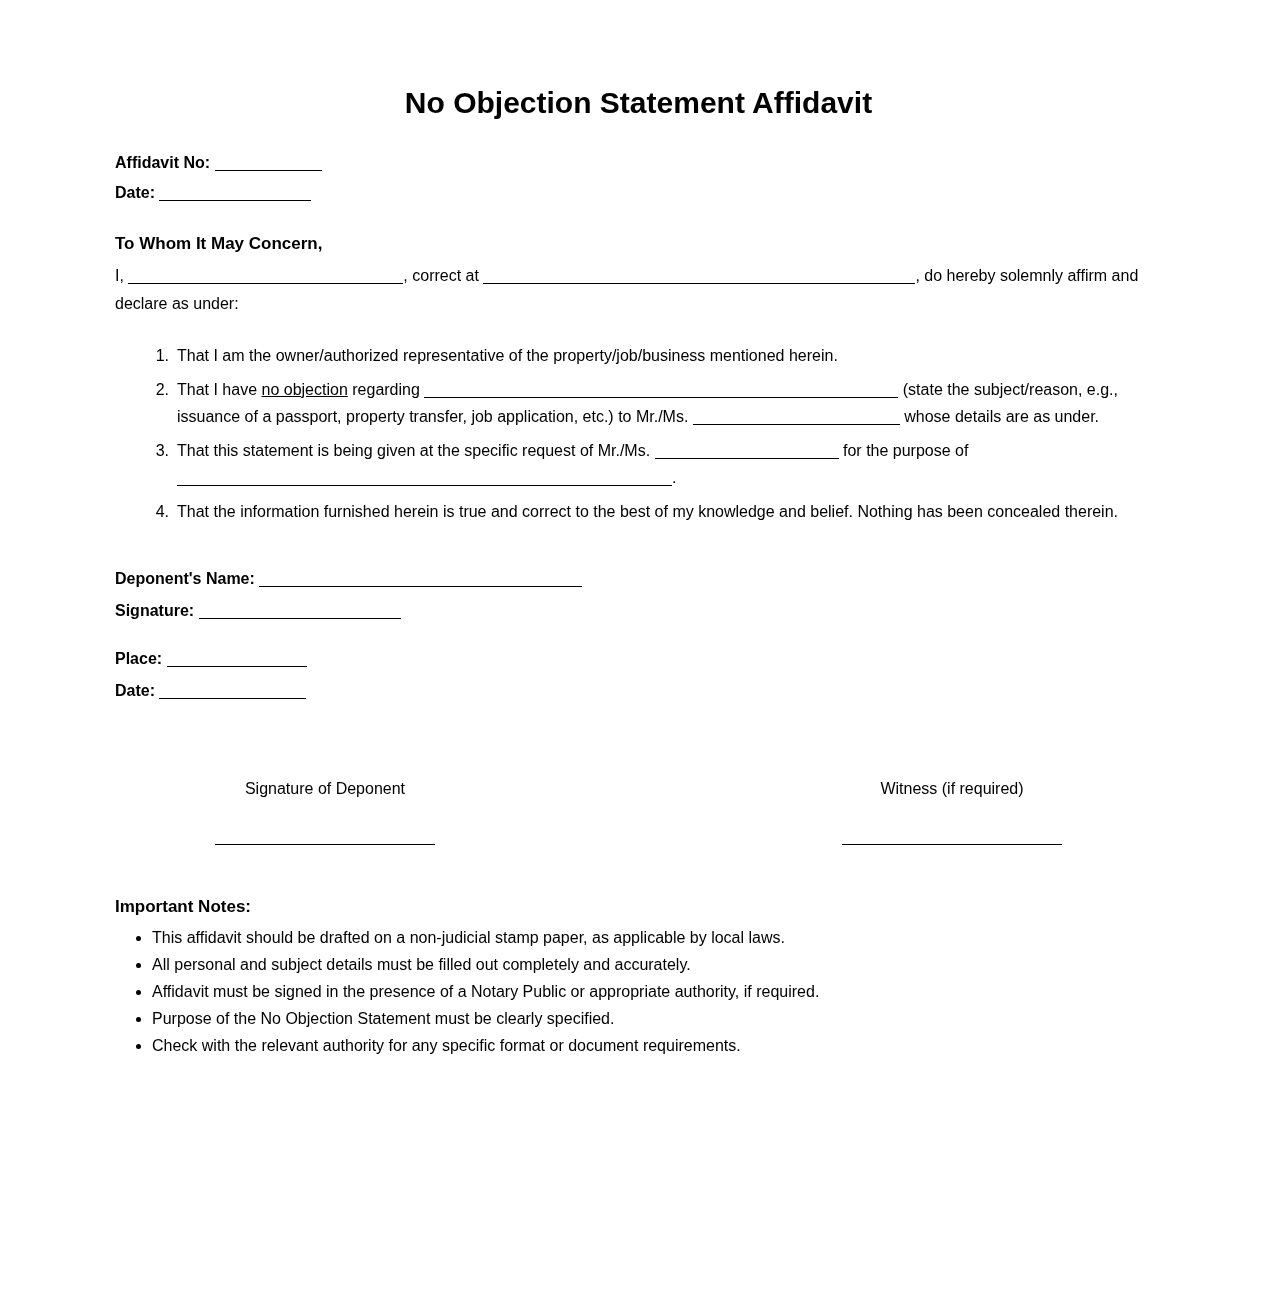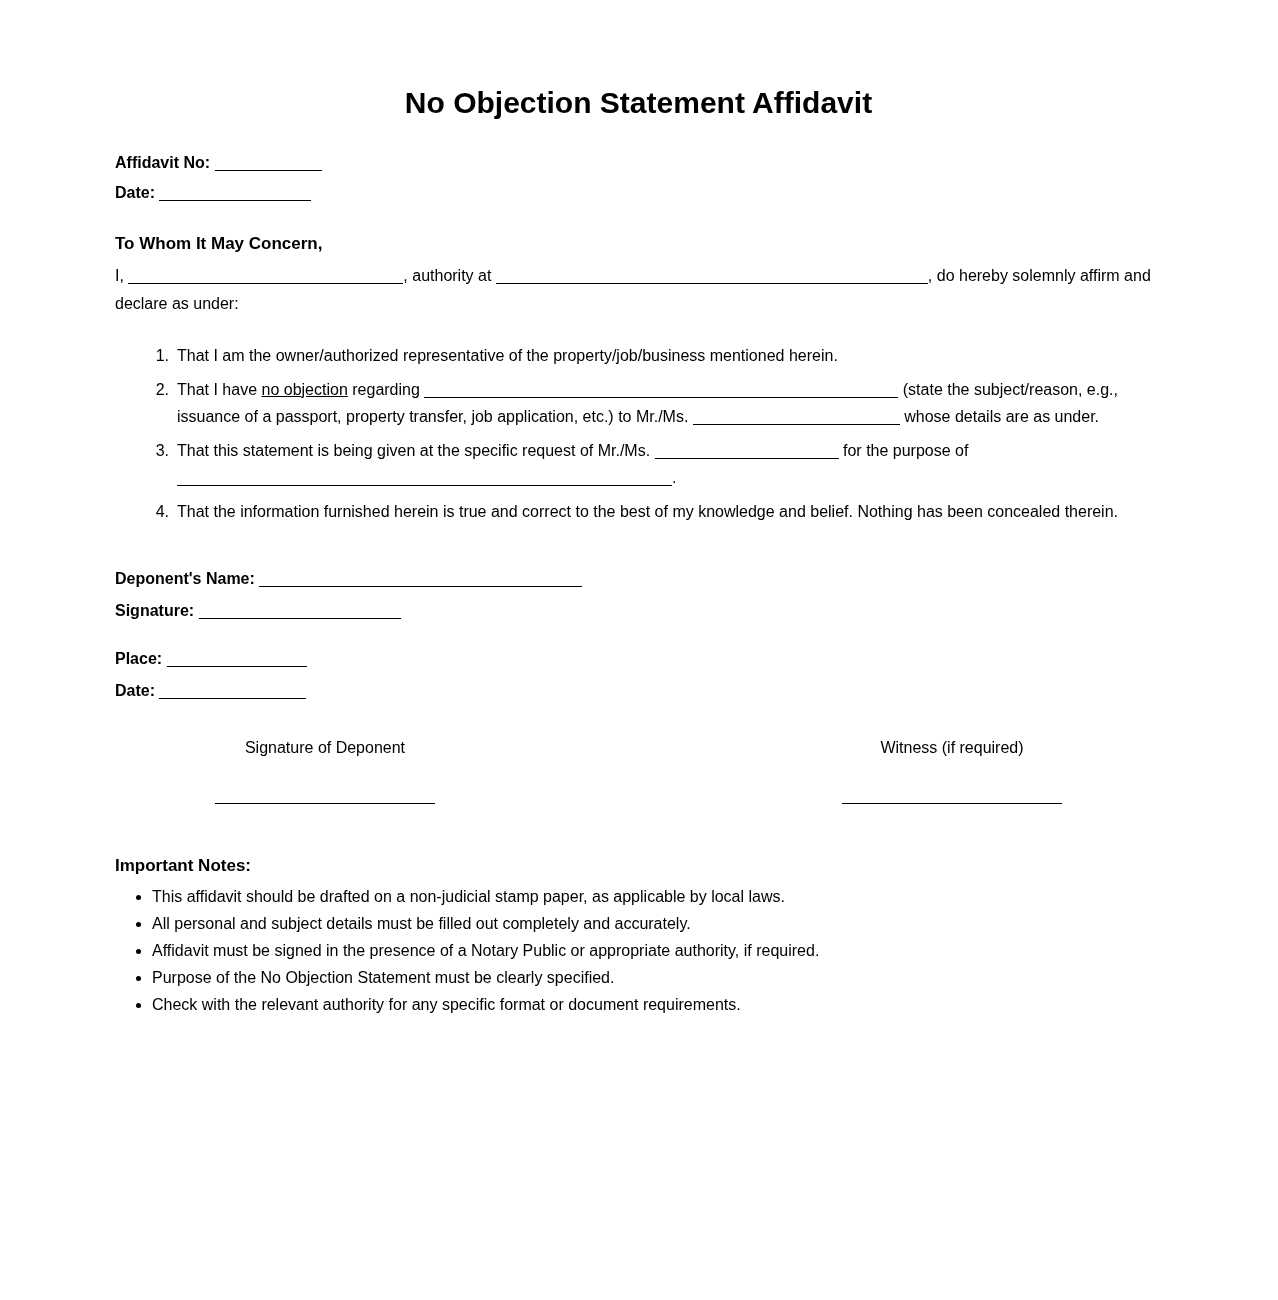--- a/index.html
+++ b/index.html
@@ -28,21 +28,21 @@
   .hdr .field-line { line-height: 30px; }
   h2.salutation { font-size: 17px; font-weight: bold; margin: 26px 0 8px 0; }
   p.intro { margin: 0; line-height: 28px; }
   .clauses { margin-top: 24px; }
   .clause { display: flex; padding-left: 37px; margin-bottom: 7px; line-height: 27px; }
   .clause-num { flex: 0 0 17px; text-align: right; margin-right: 8px; }
   .clause-body { flex: 1 1 auto; }
   .dep-fields { margin-top: 38px; }
   .dep-line { line-height: 32px; }
   .dep-gap { margin-top: 16px; }
-  .sig-row { display: flex; justify-content: space-between; margin-top: 32px; }
+  .sig-row { display: flex; justify-content: space-between; margin-top: 73px; }
   .sig-col { width: 420px; text-align: center; }
   .sig-line { width: 220px; border-bottom: 1.5px solid #000; height: 0; margin: 46px auto 0 auto; }
   .notes { margin-top: 52px; }
   h3.notes-heading { font-size: 17px; font-weight: bold; margin: 0; }
   ul.notes-list { margin: 12px 0 12px 0; padding-left: 37px; }
   ul.notes-list li { margin-bottom: 9px; line-height: 18px; }
 </style>
 </head>
 <body>
 
@@ -58,21 +58,21 @@
     <div class="field-line">
       <span class="b">Date:</span>
       <span class="blank w-date1"></span>
     </div>
   </div>
 
   <h2 class="salutation">To Whom It May Concern,</h2>
 
   <p class="intro">
     <span>I,</span>
-    <span class="blank w-iname"></span><span>, authority at</span>
+    <span class="blank w-iname"></span><span>, correct at</span>
     <span class="blank w-iaddr"></span><span>, do hereby solemnly affirm and declare as under:</span>
   </p>
 
   <div class="clauses">
 
     <div class="clause">
       <span class="clause-num">1.</span>
       <div class="clause-body">That I am the owner/authorized representative of the property/job/business mentioned herein.</div>
     </div>
 

